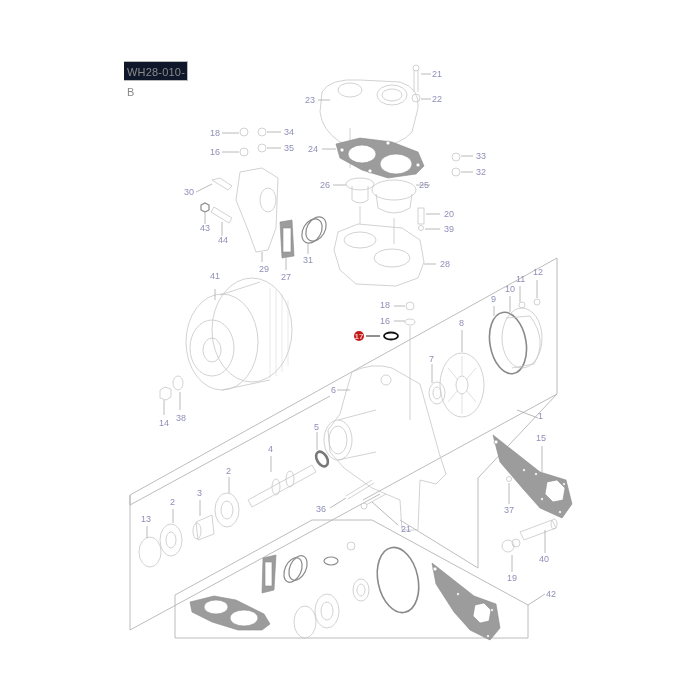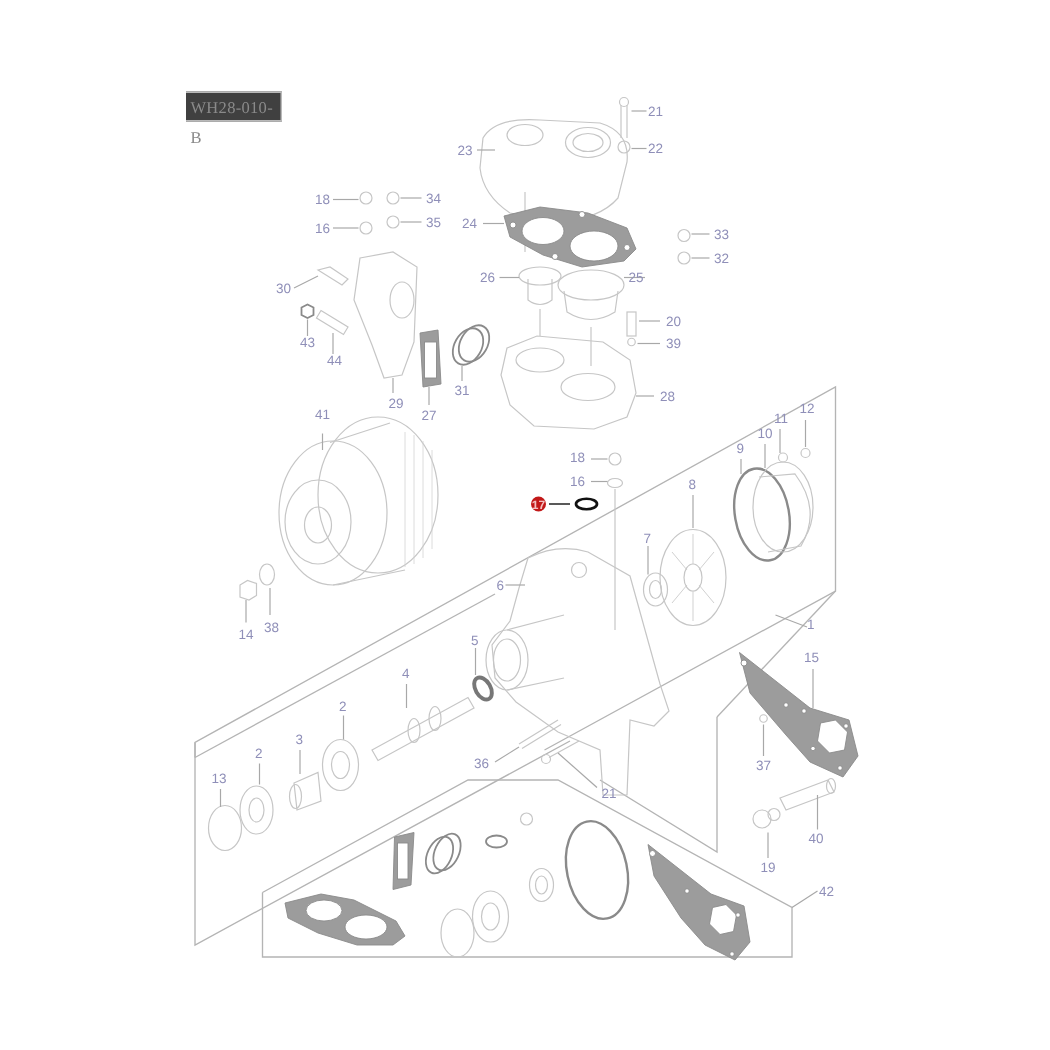--- a/index.html
+++ b/index.html
@@ -1,19 +1,19 @@
 <!DOCTYPE html>
 <html><head>
 <meta charset="utf-8">
 <style>
   html,body{margin:0;padding:0;background:#ffffff;}
   body{width:700px;height:700px;overflow:hidden;position:relative;font-family:"Liberation Sans",sans-serif;}
   #canvas{position:absolute;left:0;top:0;width:700px;height:700px;}
-  .ref-box{position:absolute;left:124px;top:61px;width:64px;height:20px;border:1px solid #b9b9b9;border-left:none;background:#404040;
-    font-family:Liberation Serif, serif;font-size:11px;color:#8a8a8a;line-height:20px;padding-left:3px;box-sizing:border-box;letter-spacing:0.2px;}
+  .ref-box{position:absolute;left:124px;top:61px;width:64px;height:20px;border:1px solid #b9b9b9;border-left:none;background:#0f172a;
+    font-family:Liberation Sans, sans-serif;font-size:11px;color:#8a8a8a;line-height:20px;padding-left:3px;box-sizing:border-box;letter-spacing:0.2px;}
   svg text.lbl{font-family:"Liberation Sans",sans-serif;font-size:9px;fill:#8f8fb8;}
   .lead{stroke:#a8a8a8;stroke-width:0.8;fill:none;}
   .part{stroke:#c6c6c6;stroke-width:0.8;fill:none;}
   .gasket{fill:#9c9c9c;stroke:#8a8a8a;stroke-width:0.6;}
   .hole{fill:#ffffff;stroke:#8a8a8a;stroke-width:0.6;}
   .ring{fill:none;stroke:#8a8a8a;stroke-width:1.6;}
   .frame{stroke:#b4b4b4;stroke-width:0.9;fill:none;}
   .hl-dot{fill:#c21818;}
   .hl-text{font-family:"Liberation Sans",sans-serif;font-size:8px;fill:#f2c0c0;font-weight:bold;}
 </style>

